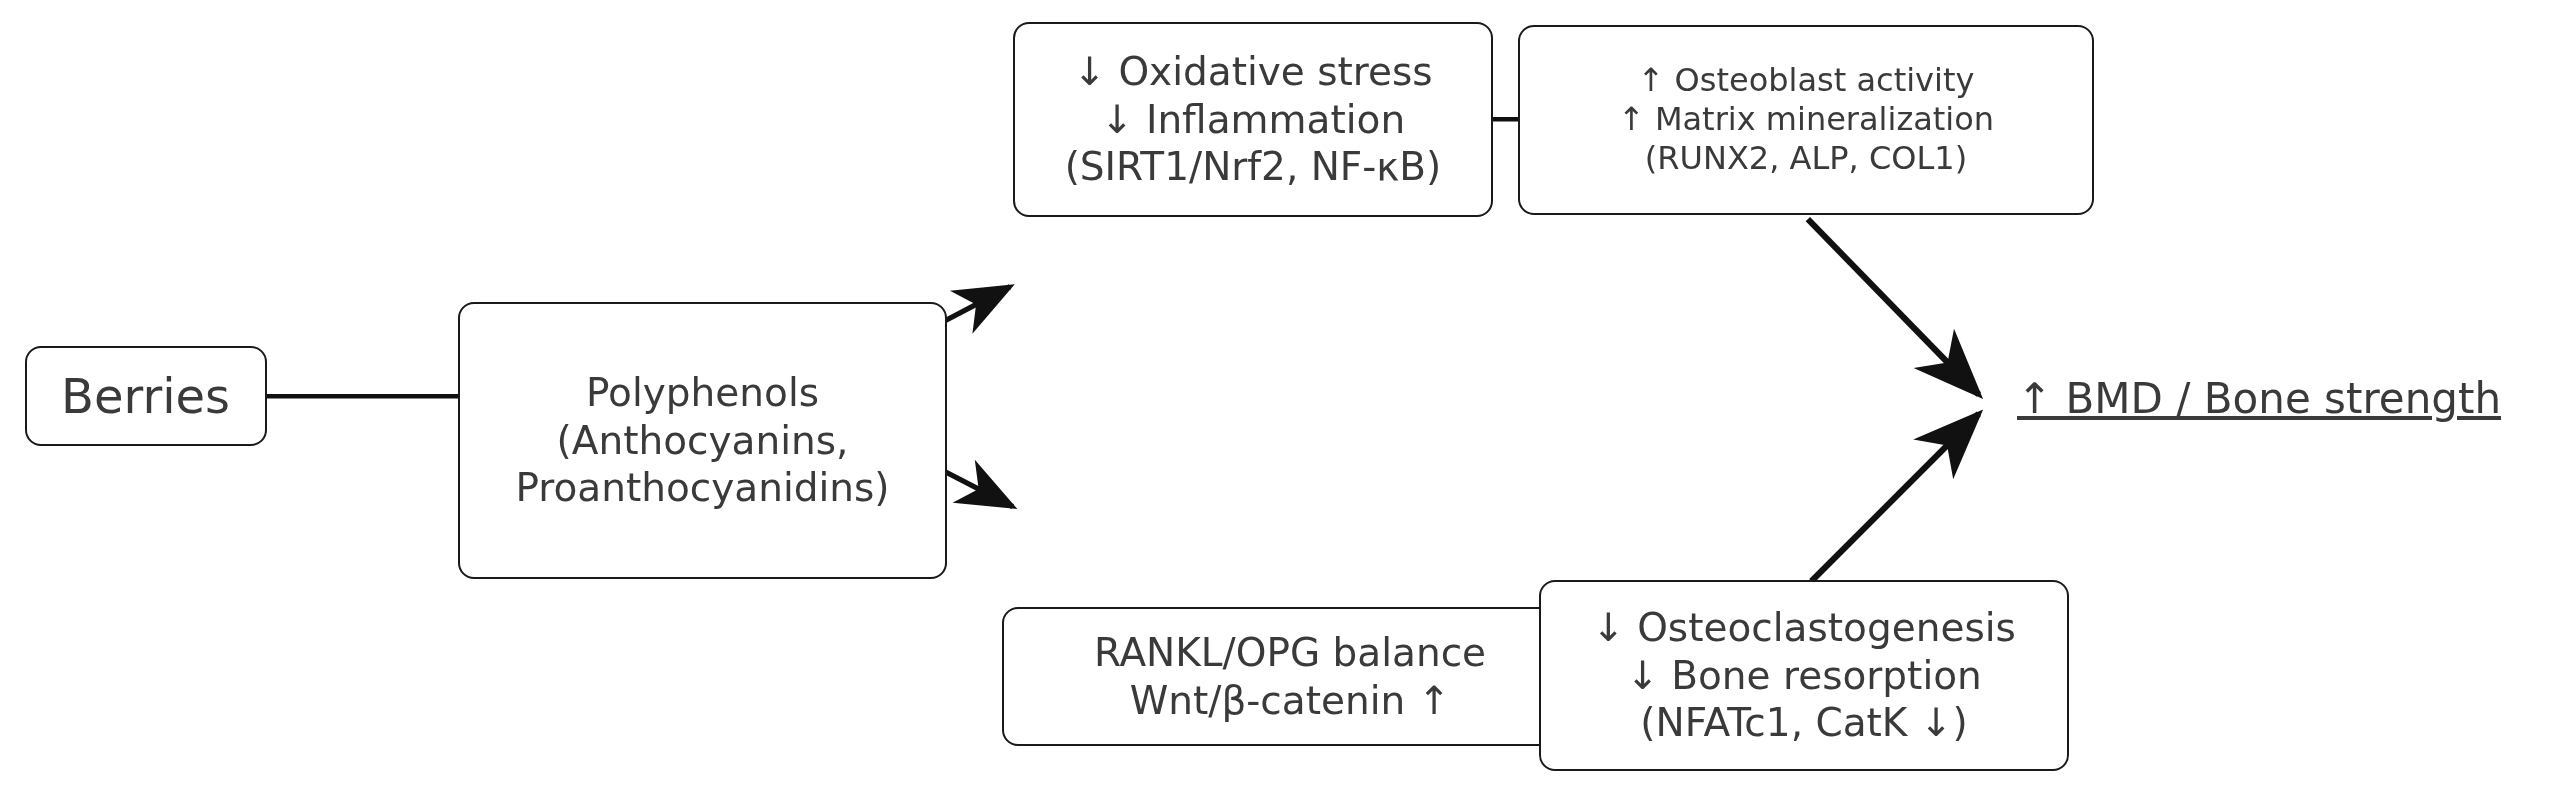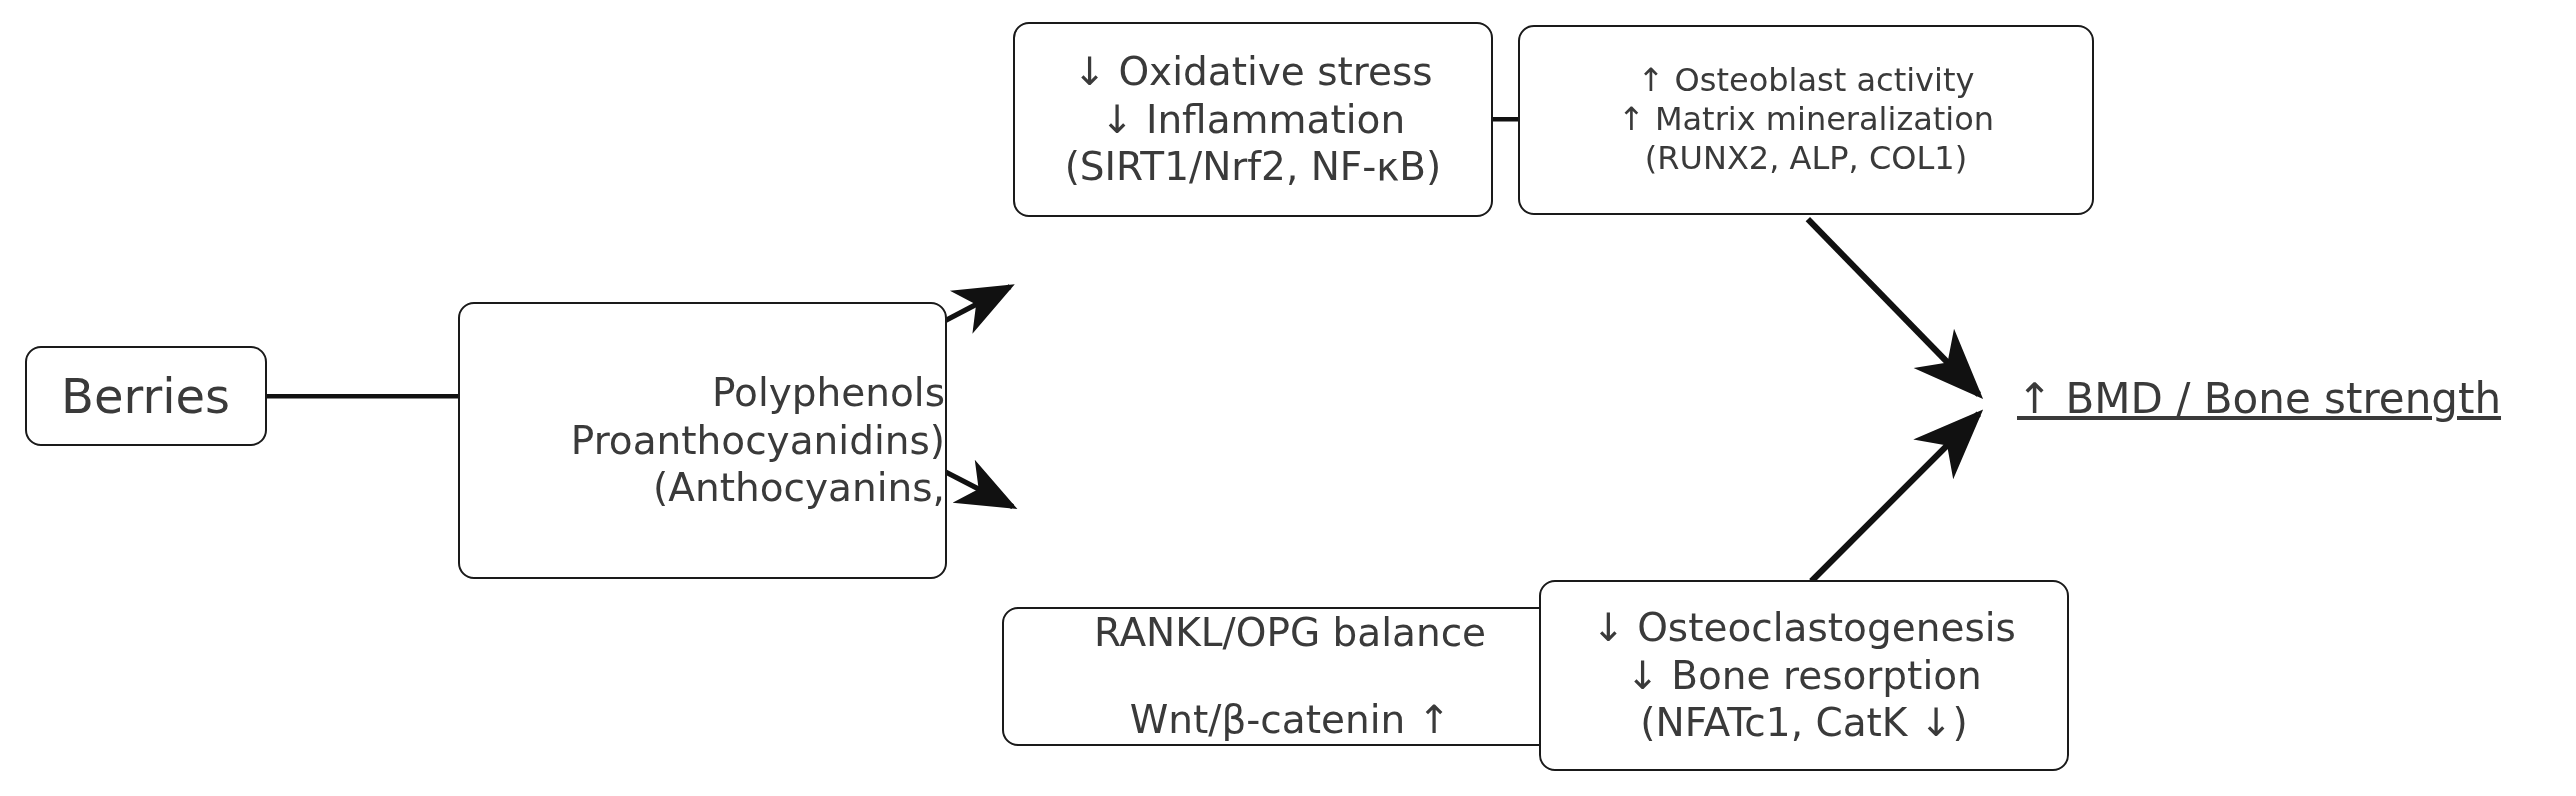--- a/index.html
+++ b/index.html
@@ -43,24 +43,24 @@
   svg.edges {
     position: absolute;
     left: 0;
     top: 0;
     width: 2576px;
     height: 796px;
     z-index: 1;
   }
   
   #node-berries      { left: 24.6px;   top: 346px; width: 242px; height: 100px; font-size: 48px; }
-  #node-polyphenols  { left: 458px;  top: 302px; width: 489px; height: 277px; font-size: 39px; align-items: flex-end; }
+  #node-polyphenols  { left: 458px;  top: 302px; width: 489px; height: 277px; font-size: 39px; }
   #node-oxidative    { left: 1013px; top: 22px;  width: 480px; height: 195px; font-size: 39px; }
   #node-osteoblast   { left: 1518px; top: 24.6px;  width: 576px; height: 190px; font-size: 32px; }
-  #node-rankl        { left: 1002px; top: 607px; width: 576px; height: 139px; font-size: 39px; justify-content: space-between; }
+  #node-rankl        { left: 1002px; top: 607px; width: 576px; height: 139px; font-size: 39px; }
   #node-osteoclast   { left: 1539px; top: 580px; width: 530px; height: 191px; font-size: 39px; }
   #label-bmd         { left: 2017px; top: 374px; font-size: 42px; text-decoration: underline; }
 </style>
 </head>
 <body>
 
 <div id="canvas">
 
   <svg class="edges" viewBox="0 0 2938 908" xmlns="http://www.w3.org/2000/svg">
     <defs>
@@ -97,22 +97,22 @@
       <line x1="2066" y1="663" x2="2257" y2="472" stroke="#111111" stroke-width="7" marker-end="url(#ah)"></line>
     </g>
   </svg>
 
   <div class="node" id="node-berries">
     <span class="line">Berries</span>
   </div>
 
   <div class="node" id="node-polyphenols">
     <span class="line">Polyphenols</span>
+    <span class="line">(Anthocyanins,</span>
     <span class="line">Proanthocyanidins)</span>
-    <span class="line">(Anthocyanins,</span>
   </div>
 
   <div class="node" id="node-oxidative">
     <span class="line">↓ Oxidative stress</span>
     <span class="line">↓ Inflammation</span>
     <span class="line">(SIRT1/Nrf2, NF-κB)</span>
   </div>
 
   <div class="node" id="node-osteoblast">
     <span class="line">↑ Osteoblast activity</span>

